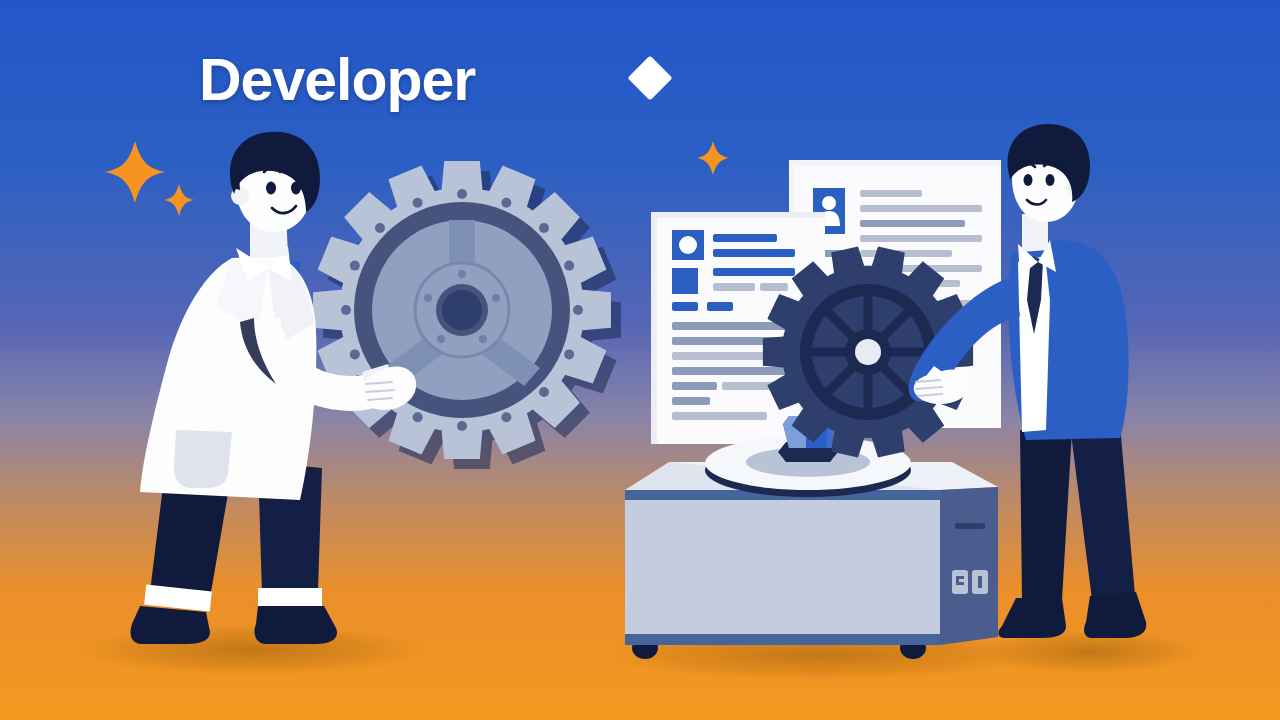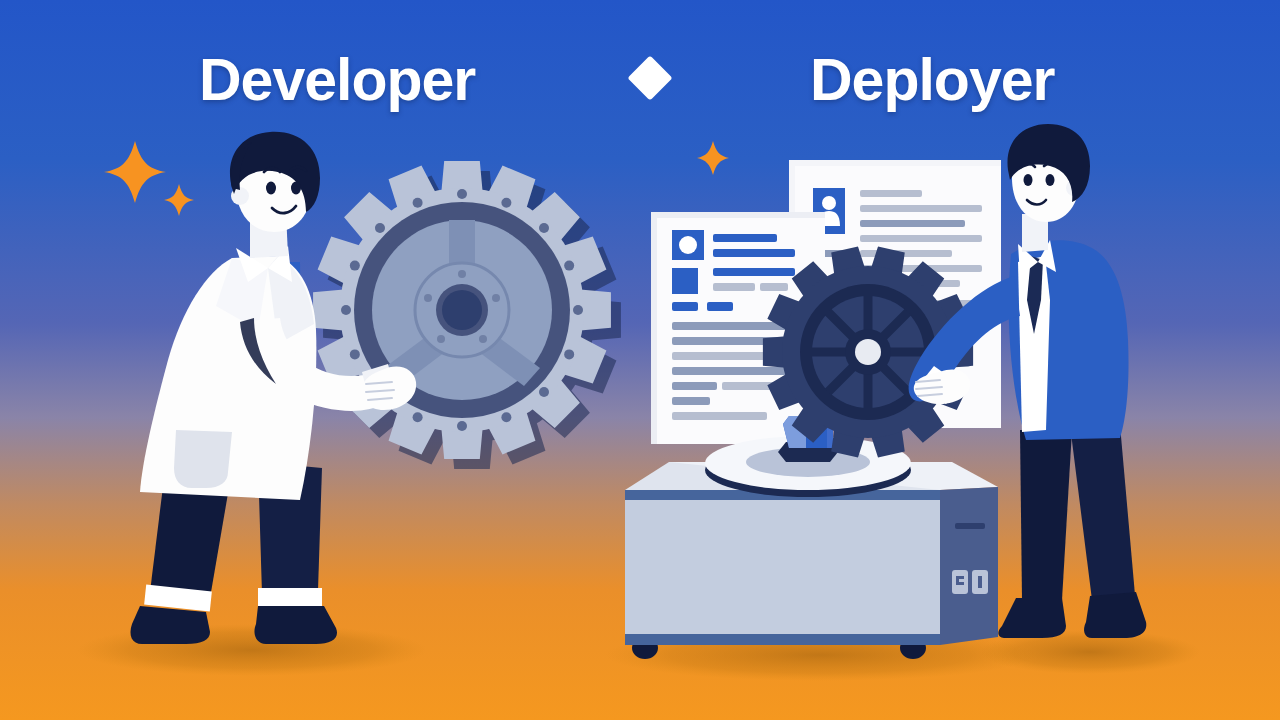--- a/index.html
+++ b/index.html
@@ -349,16 +349,15 @@
             <line x1="368" y1="400" x2="392" y2="398"></line>
           </g>
         </g>
       </g>
 
     </g>
   </svg>
 
   <div class="title-layer">
     <div class="title" id="title-developer">Developer</div>
-    <div class="title" id="title-deployer">Deployer</div>
   </div>
 
 </div>
 
 </body></html>

